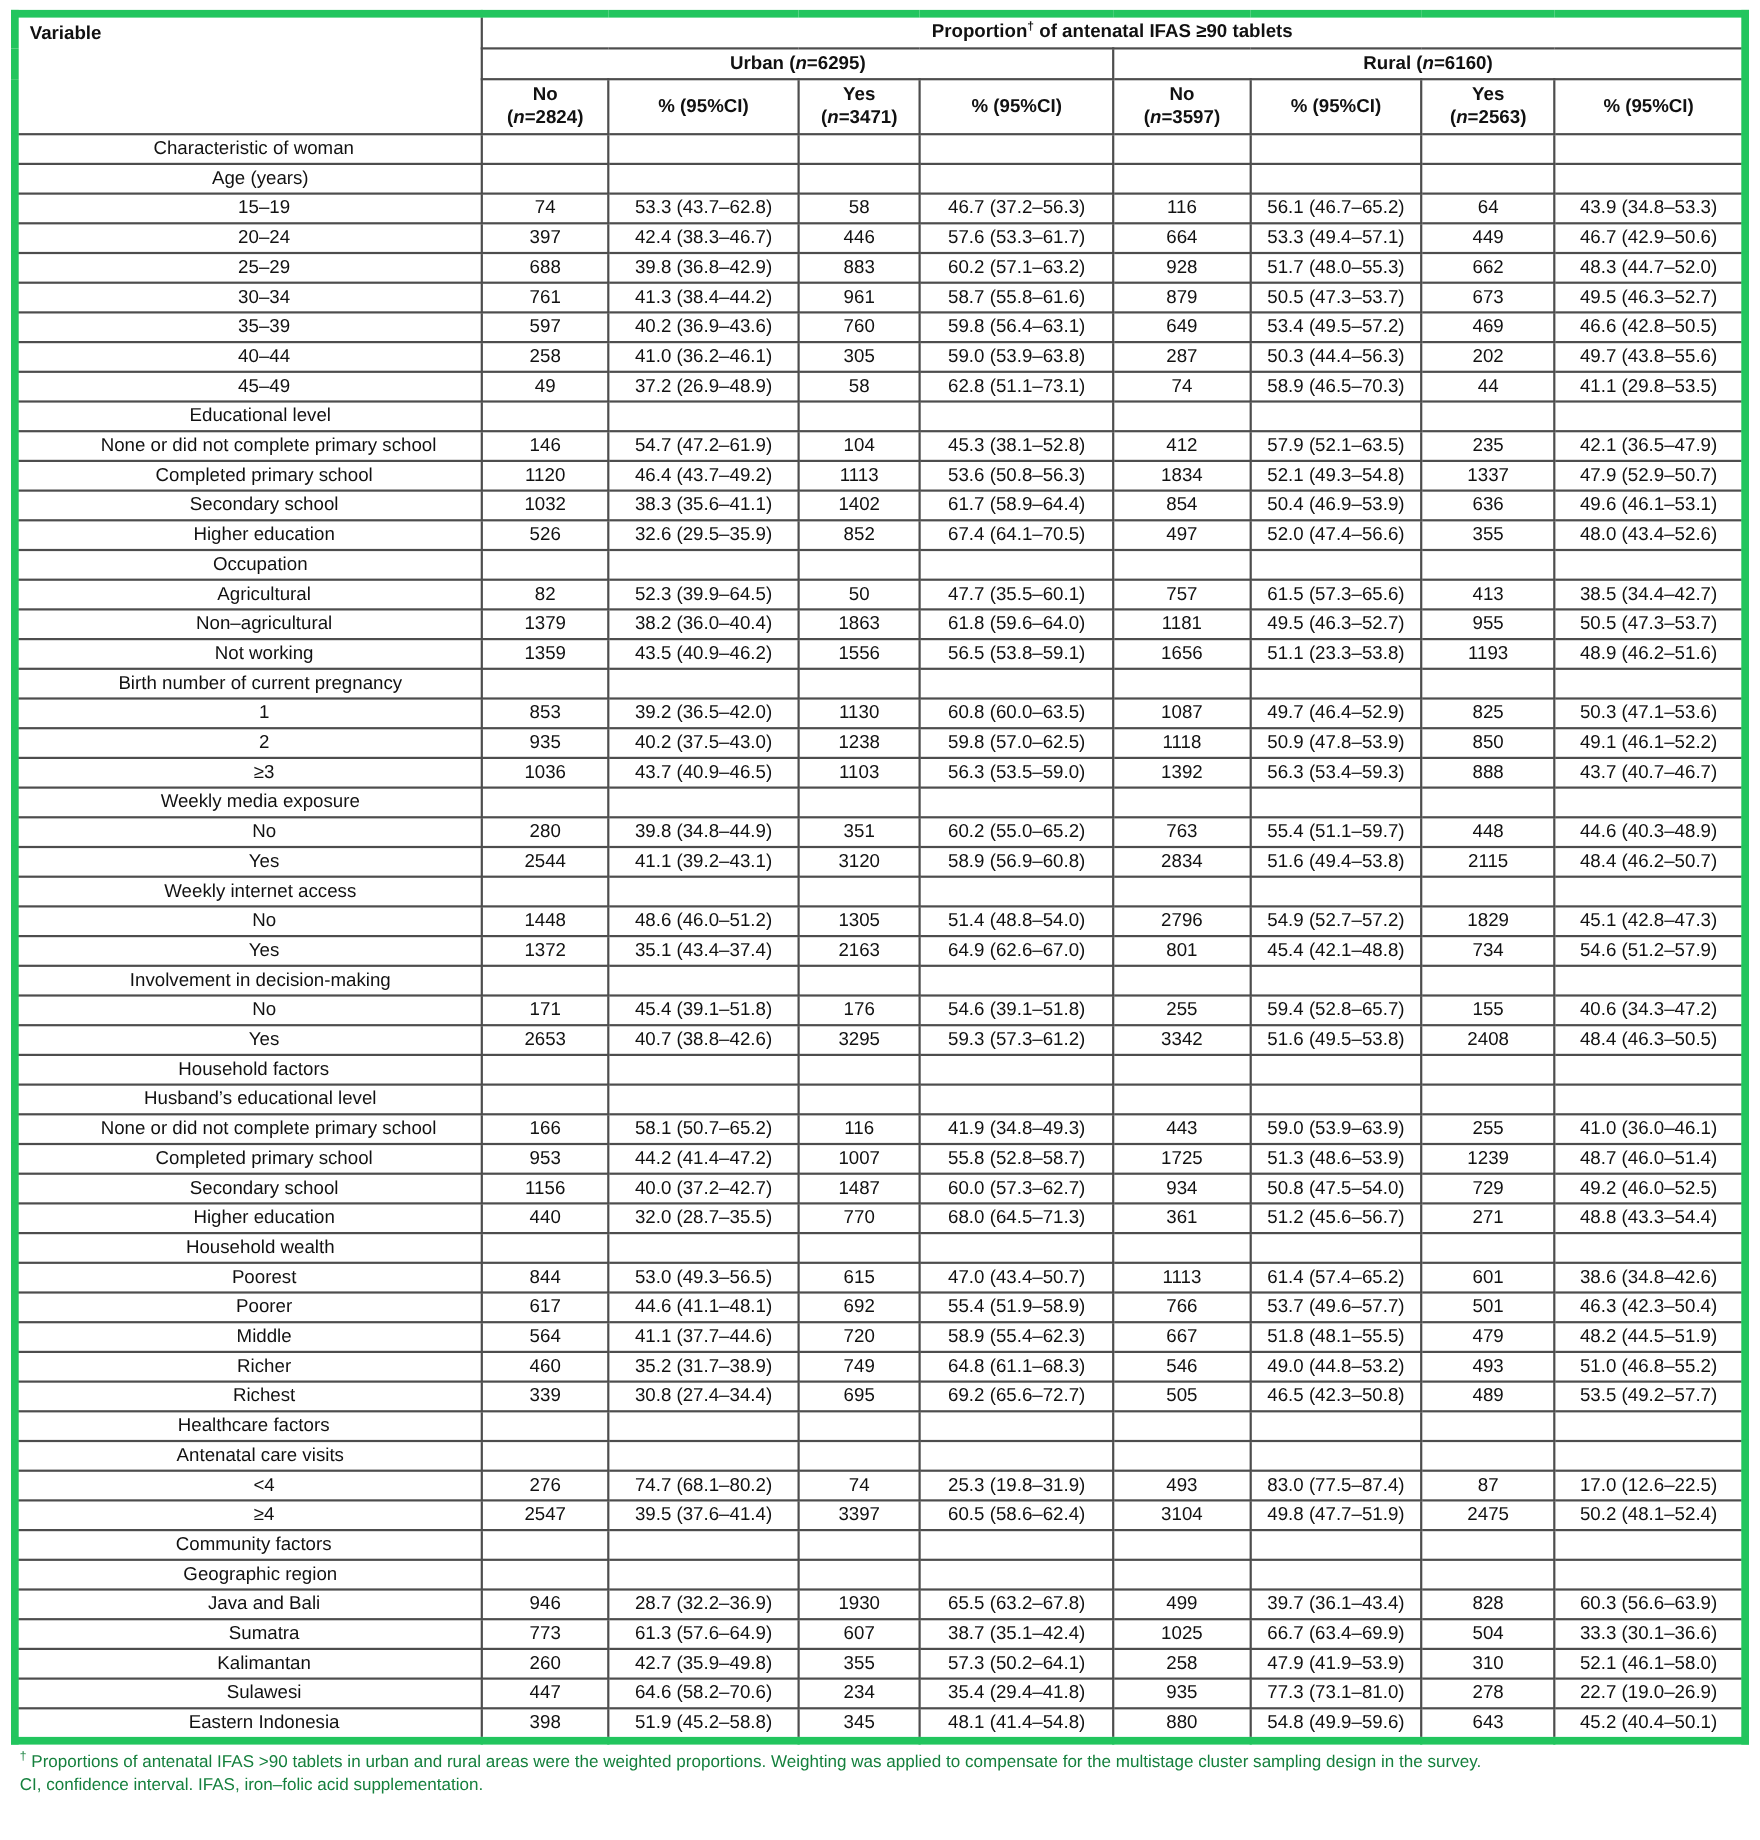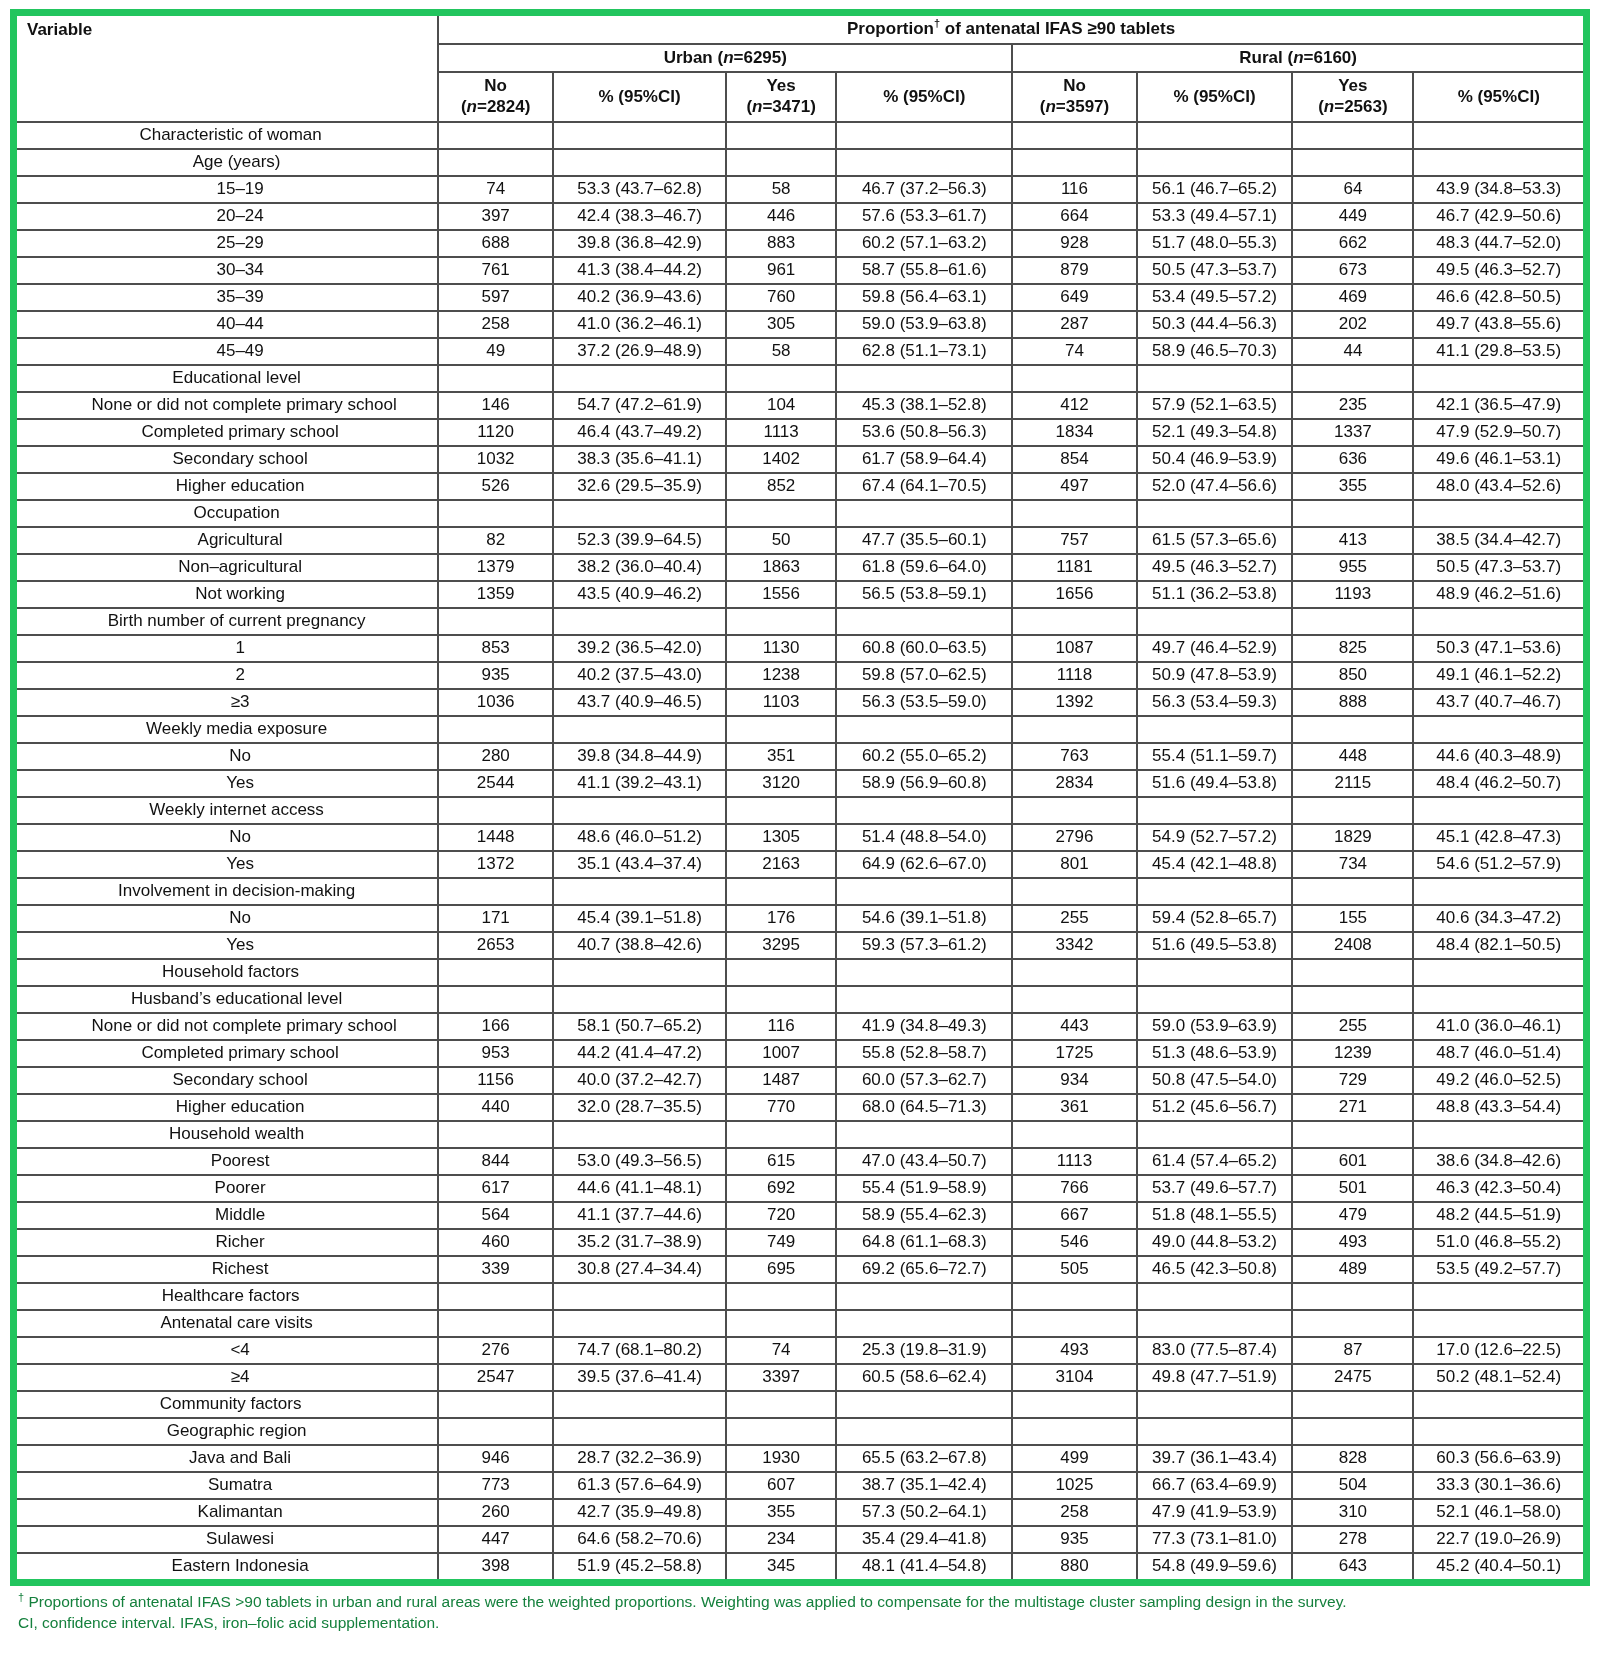--- a/index.html
+++ b/index.html
@@ -279,21 +279,21 @@
       <td>955</td>
       <td>50.5 (47.3–53.7)</td>
     </tr>
         <tr class="data">
       <td class="label indent-2">Not working</td>
       <td>1359</td>
       <td>43.5 (40.9–46.2)</td>
       <td>1556</td>
       <td>56.5 (53.8–59.1)</td>
       <td>1656</td>
-      <td>51.1 (36.2–53.8)</td>
+      <td>51.1 (23.3–53.8)</td>
       <td>1193</td>
       <td>48.9 (46.2–51.6)</td>
     </tr>
         <tr class="subsection">
       <td class="label indent-1">Birth number of current pregnancy</td>
       <td></td>
       <td></td>
       <td></td>
       <td></td>
       <td></td>
@@ -424,21 +424,21 @@
     </tr>
         <tr class="data">
       <td class="label indent-2">Yes</td>
       <td>2653</td>
       <td>40.7 (38.8–42.6)</td>
       <td>3295</td>
       <td>59.3 (57.3–61.2)</td>
       <td>3342</td>
       <td>51.6 (49.5–53.8)</td>
       <td>2408</td>
-      <td>48.4 (82.1–50.5)</td>
+      <td>48.4 (46.3–50.5)</td>
     </tr>
         <tr class="section">
       <td class="label indent-0">Household factors</td>
       <td></td>
       <td></td>
       <td></td>
       <td></td>
       <td></td>
       <td></td>
       <td></td>

